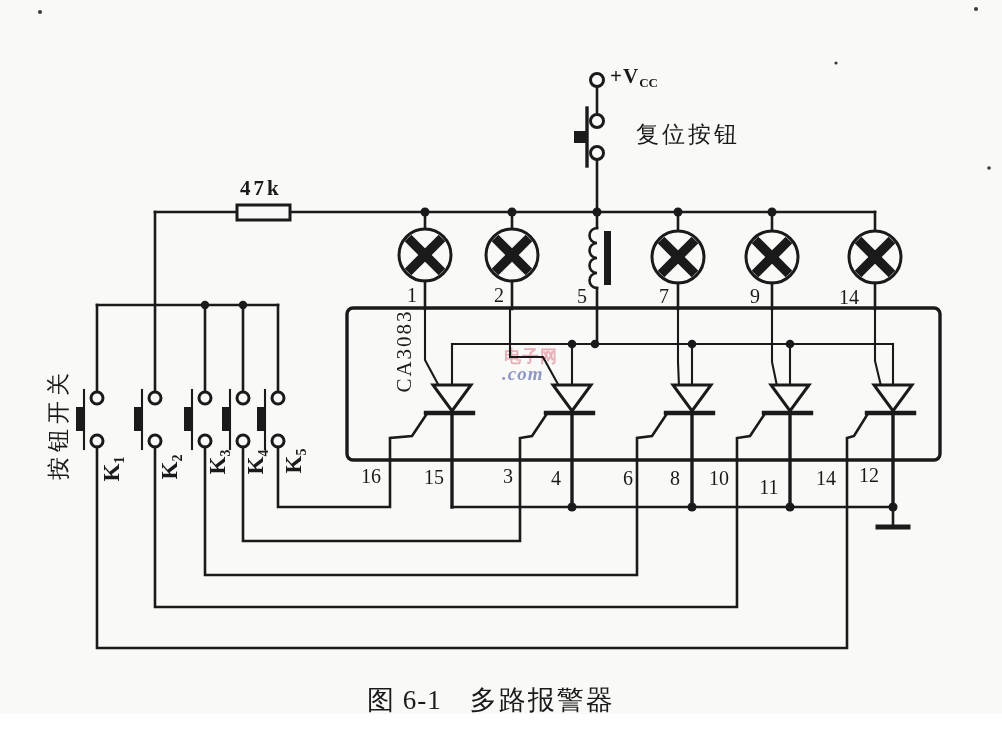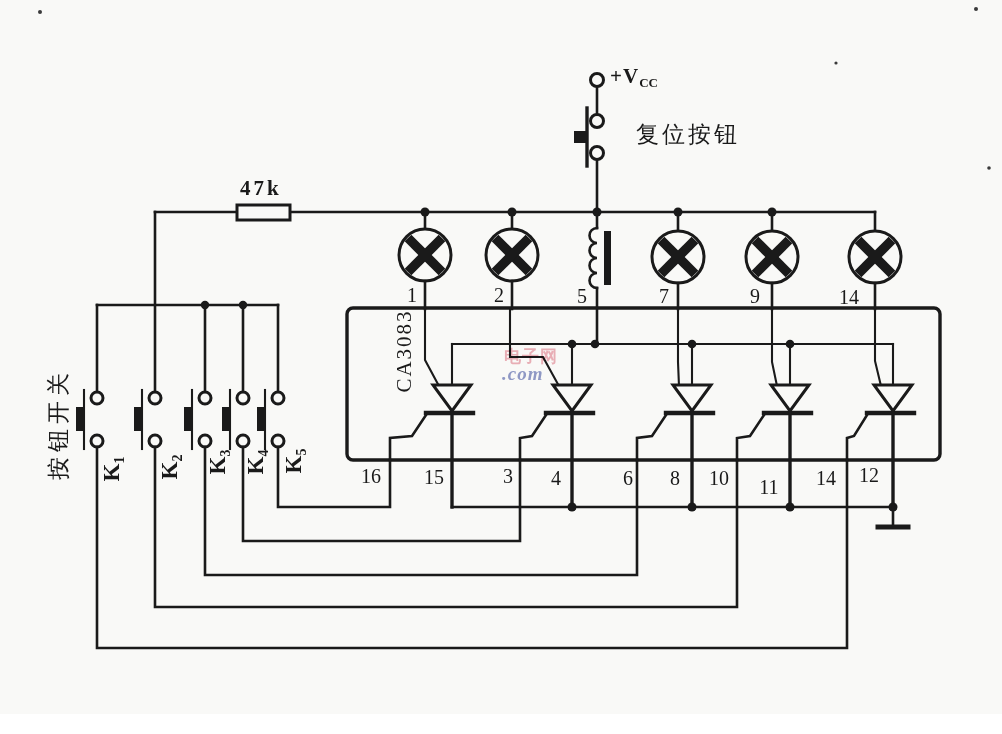--- a/index.html
+++ b/index.html
@@ -294,14 +294,17 @@
   <div class="lbl rot klabel" style="left:149px; top:454px;"><span>K</span><span class="sub">2</span></div>
   <div class="lbl rot klabel" style="left:197px; top:449px;"><span>K</span><span class="sub">3</span></div>
   <div class="lbl rot klabel" style="left:235px; top:449px;"><span>K</span><span class="sub">4</span></div>
   <div class="lbl rot klabel" style="left:273px; top:448px;"><span>K</span><span class="sub">5</span></div>
 
   <div class="watermark">
     <span class="wm-site">电子网</span>
     <span class="wm-domain">.com</span>
   </div>
 
+  <div class="lbl caption" style="left:367px; top:687px;">
+    <span class="fig">图 6-1</span><span>多路报警器</span>
+  </div>
 
 </div>
 
 </body></html>

